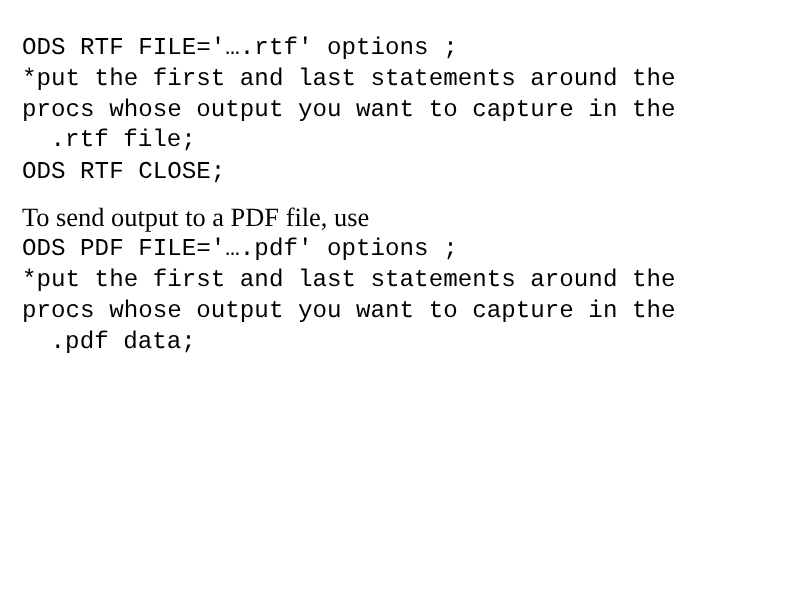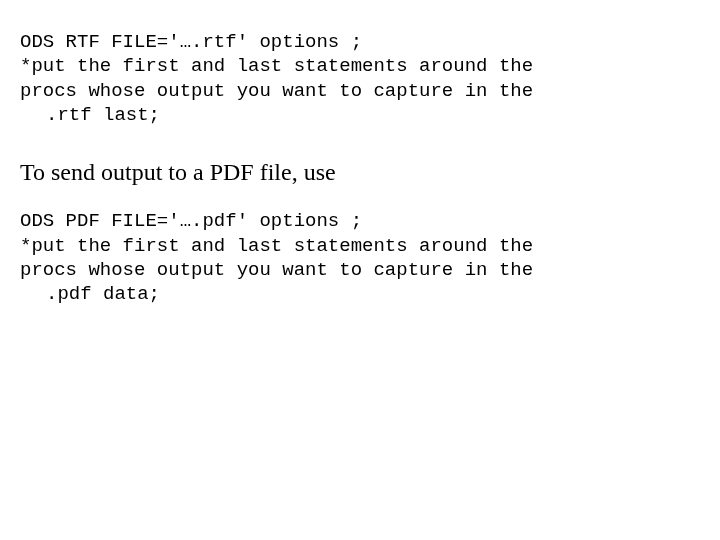--- a/index.html
+++ b/index.html
@@ -15,51 +15,51 @@
       overflow: hidden;
     }
     .page {
       padding: 26px 18px 0 20px;
     }
     .serif {
       font-family: "Times New Roman", Times, serif;
     }
     .mono {
       font-family: "Courier New", Courier, monospace;
-      font-size: 19px;
+      font-size: 22px;
       line-height: 1.28;
     }
     .para1 {
       text-indent: 0;
     }
     .code-block {
       margin-top: 4px;
     }
     .code-indent {
       padding-left: 26px;
     }
     .para2 {
-      margin-top: 30px;
+      margin-top: 12px;
     }
     .code-block2 {
-      margin-top: 22px;
     }
     .nowrap { white-space: nowrap; }
   </style>
 </head>
 <body>
 
 <div class="page">
 
 
   <div class="mono code-block">
     <div class="nowrap">ODS RTF FILE='….rtf' options ;</div>
     <div class="nowrap">*put the first and last statements around the</div>
     <div class="nowrap">procs whose output you want to capture in the</div>
-    <div class="code-indent nowrap">.rtf last;</div>
+    <div class="code-indent nowrap">.rtf file;</div>
+    <div class="nowrap">ODS RTF CLOSE;</div>
   </div>
 
   <div class="serif para2">
     <span>To send output to a PDF file, use</span>
   </div>
 
   <div class="mono code-block2">
     <div class="nowrap">ODS PDF FILE='….pdf' options ;</div>
     <div class="nowrap">*put the first and last statements around the</div>
     <div class="nowrap">procs whose output you want to capture in the</div>

